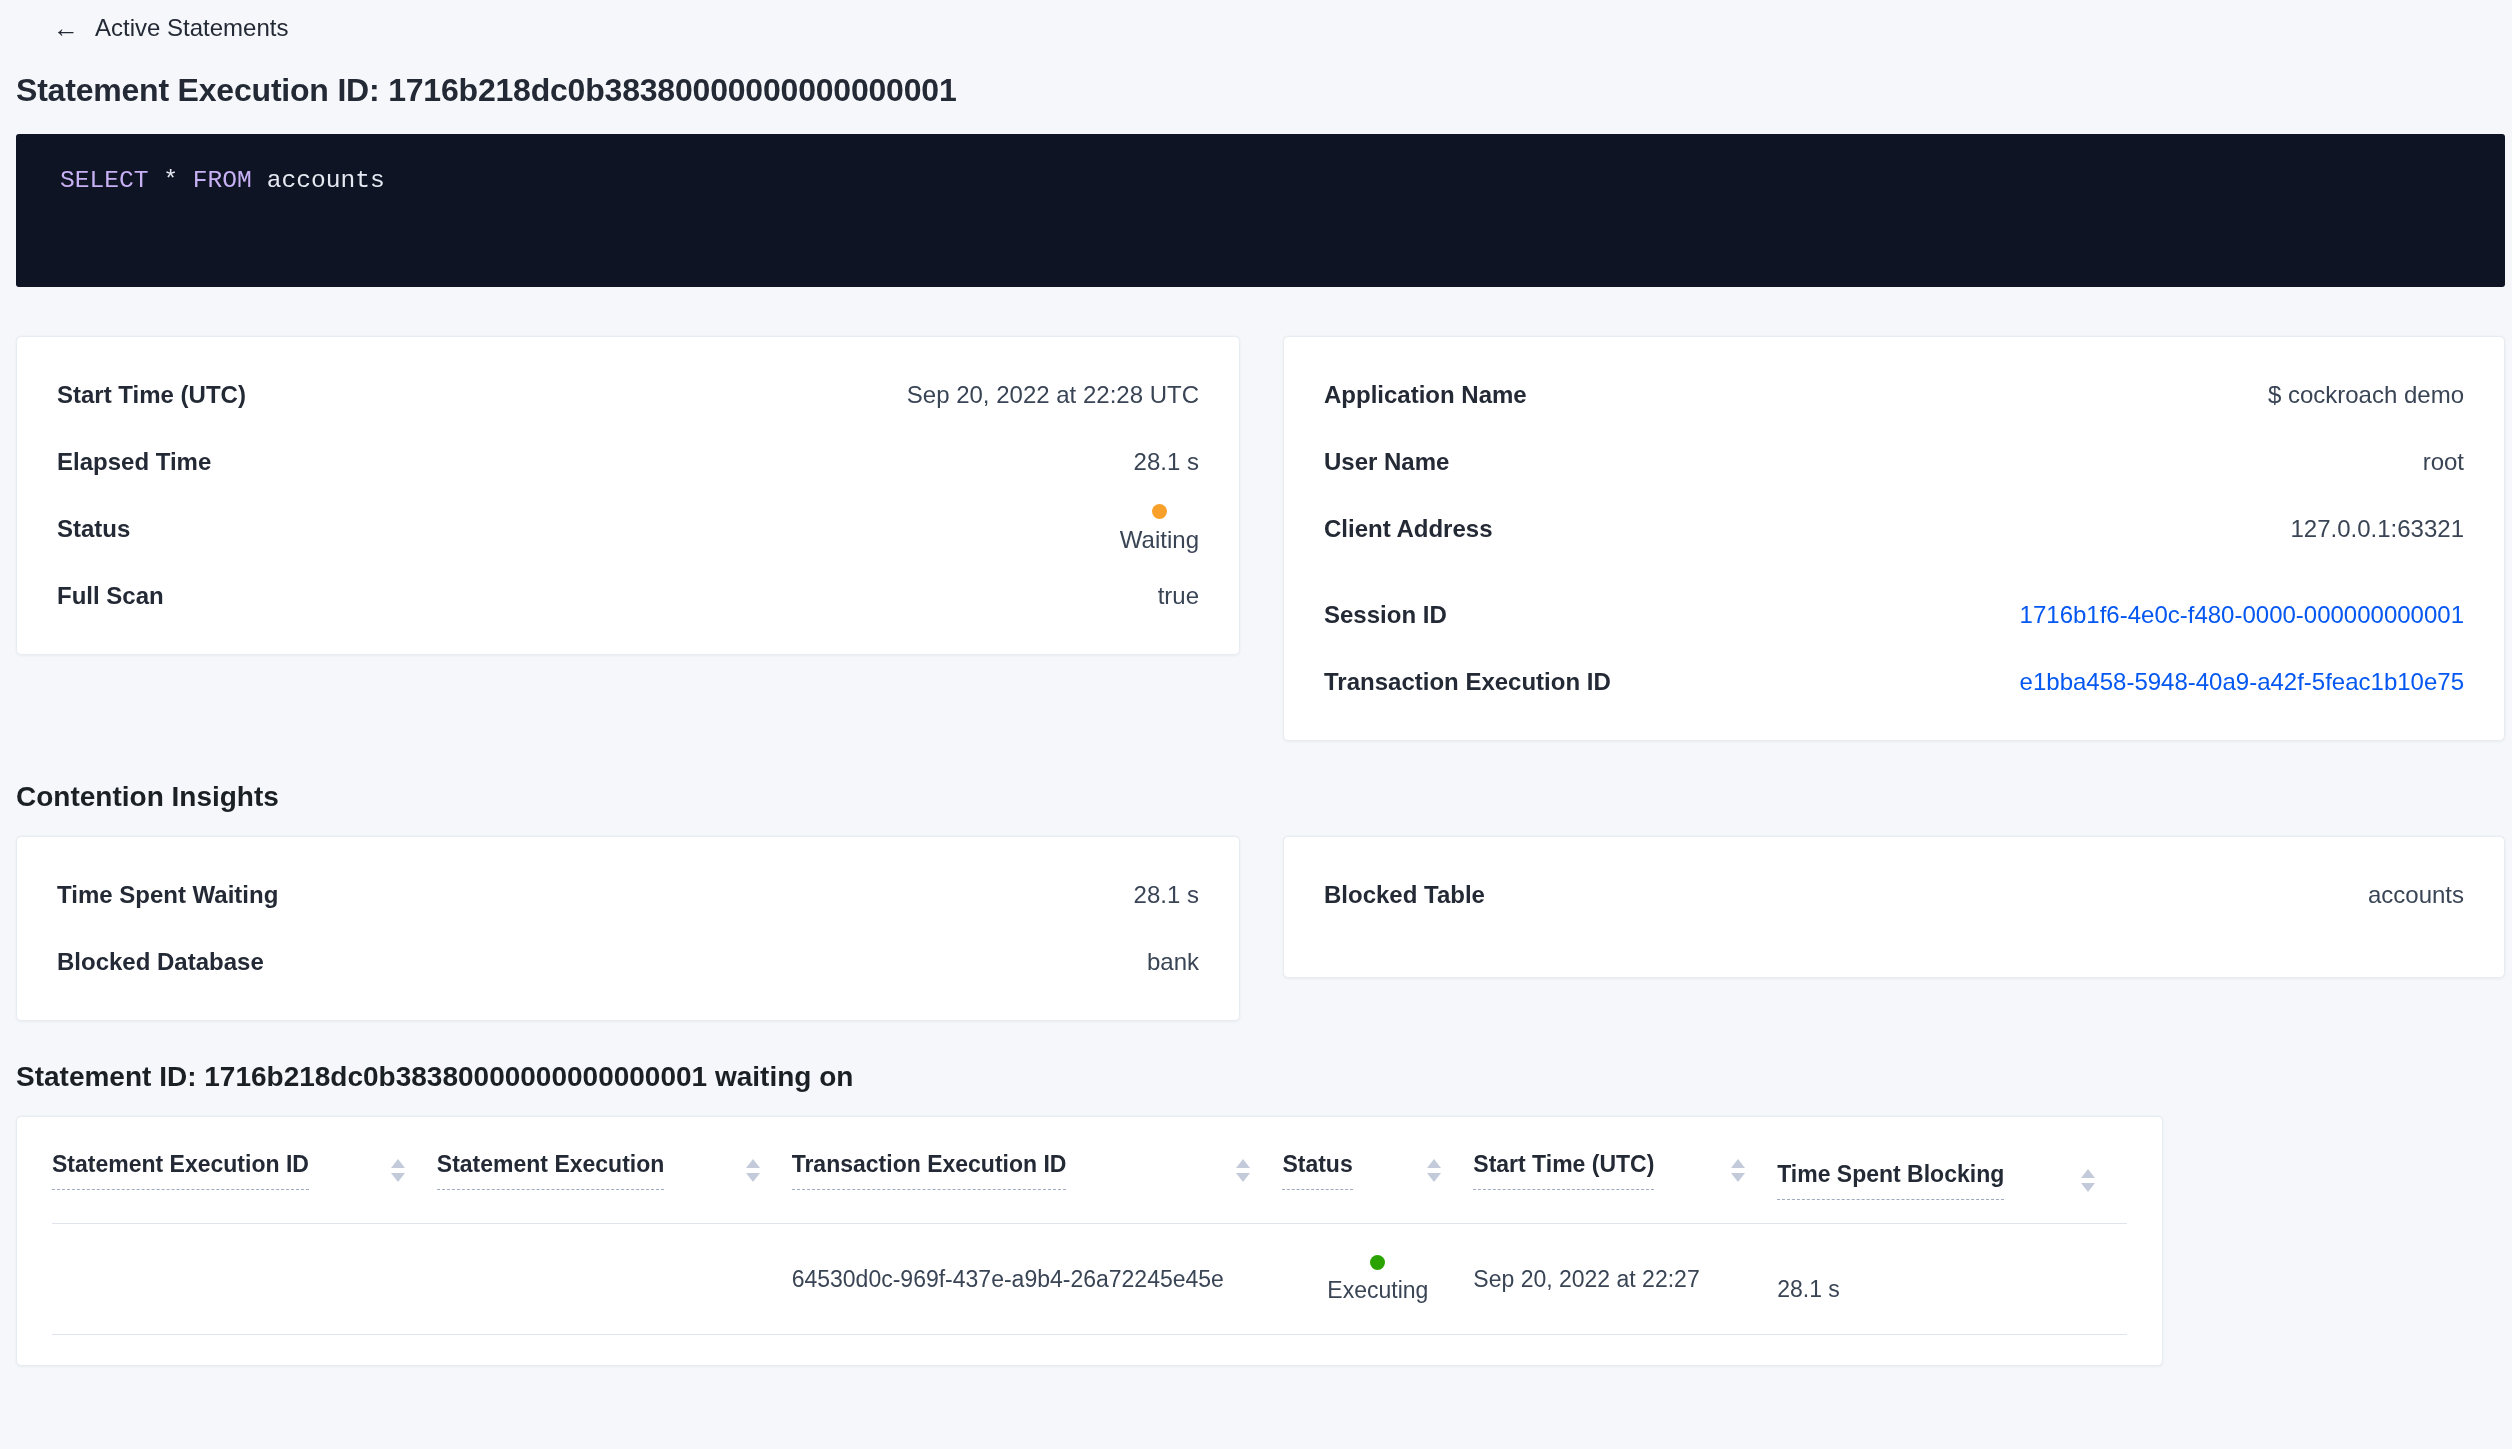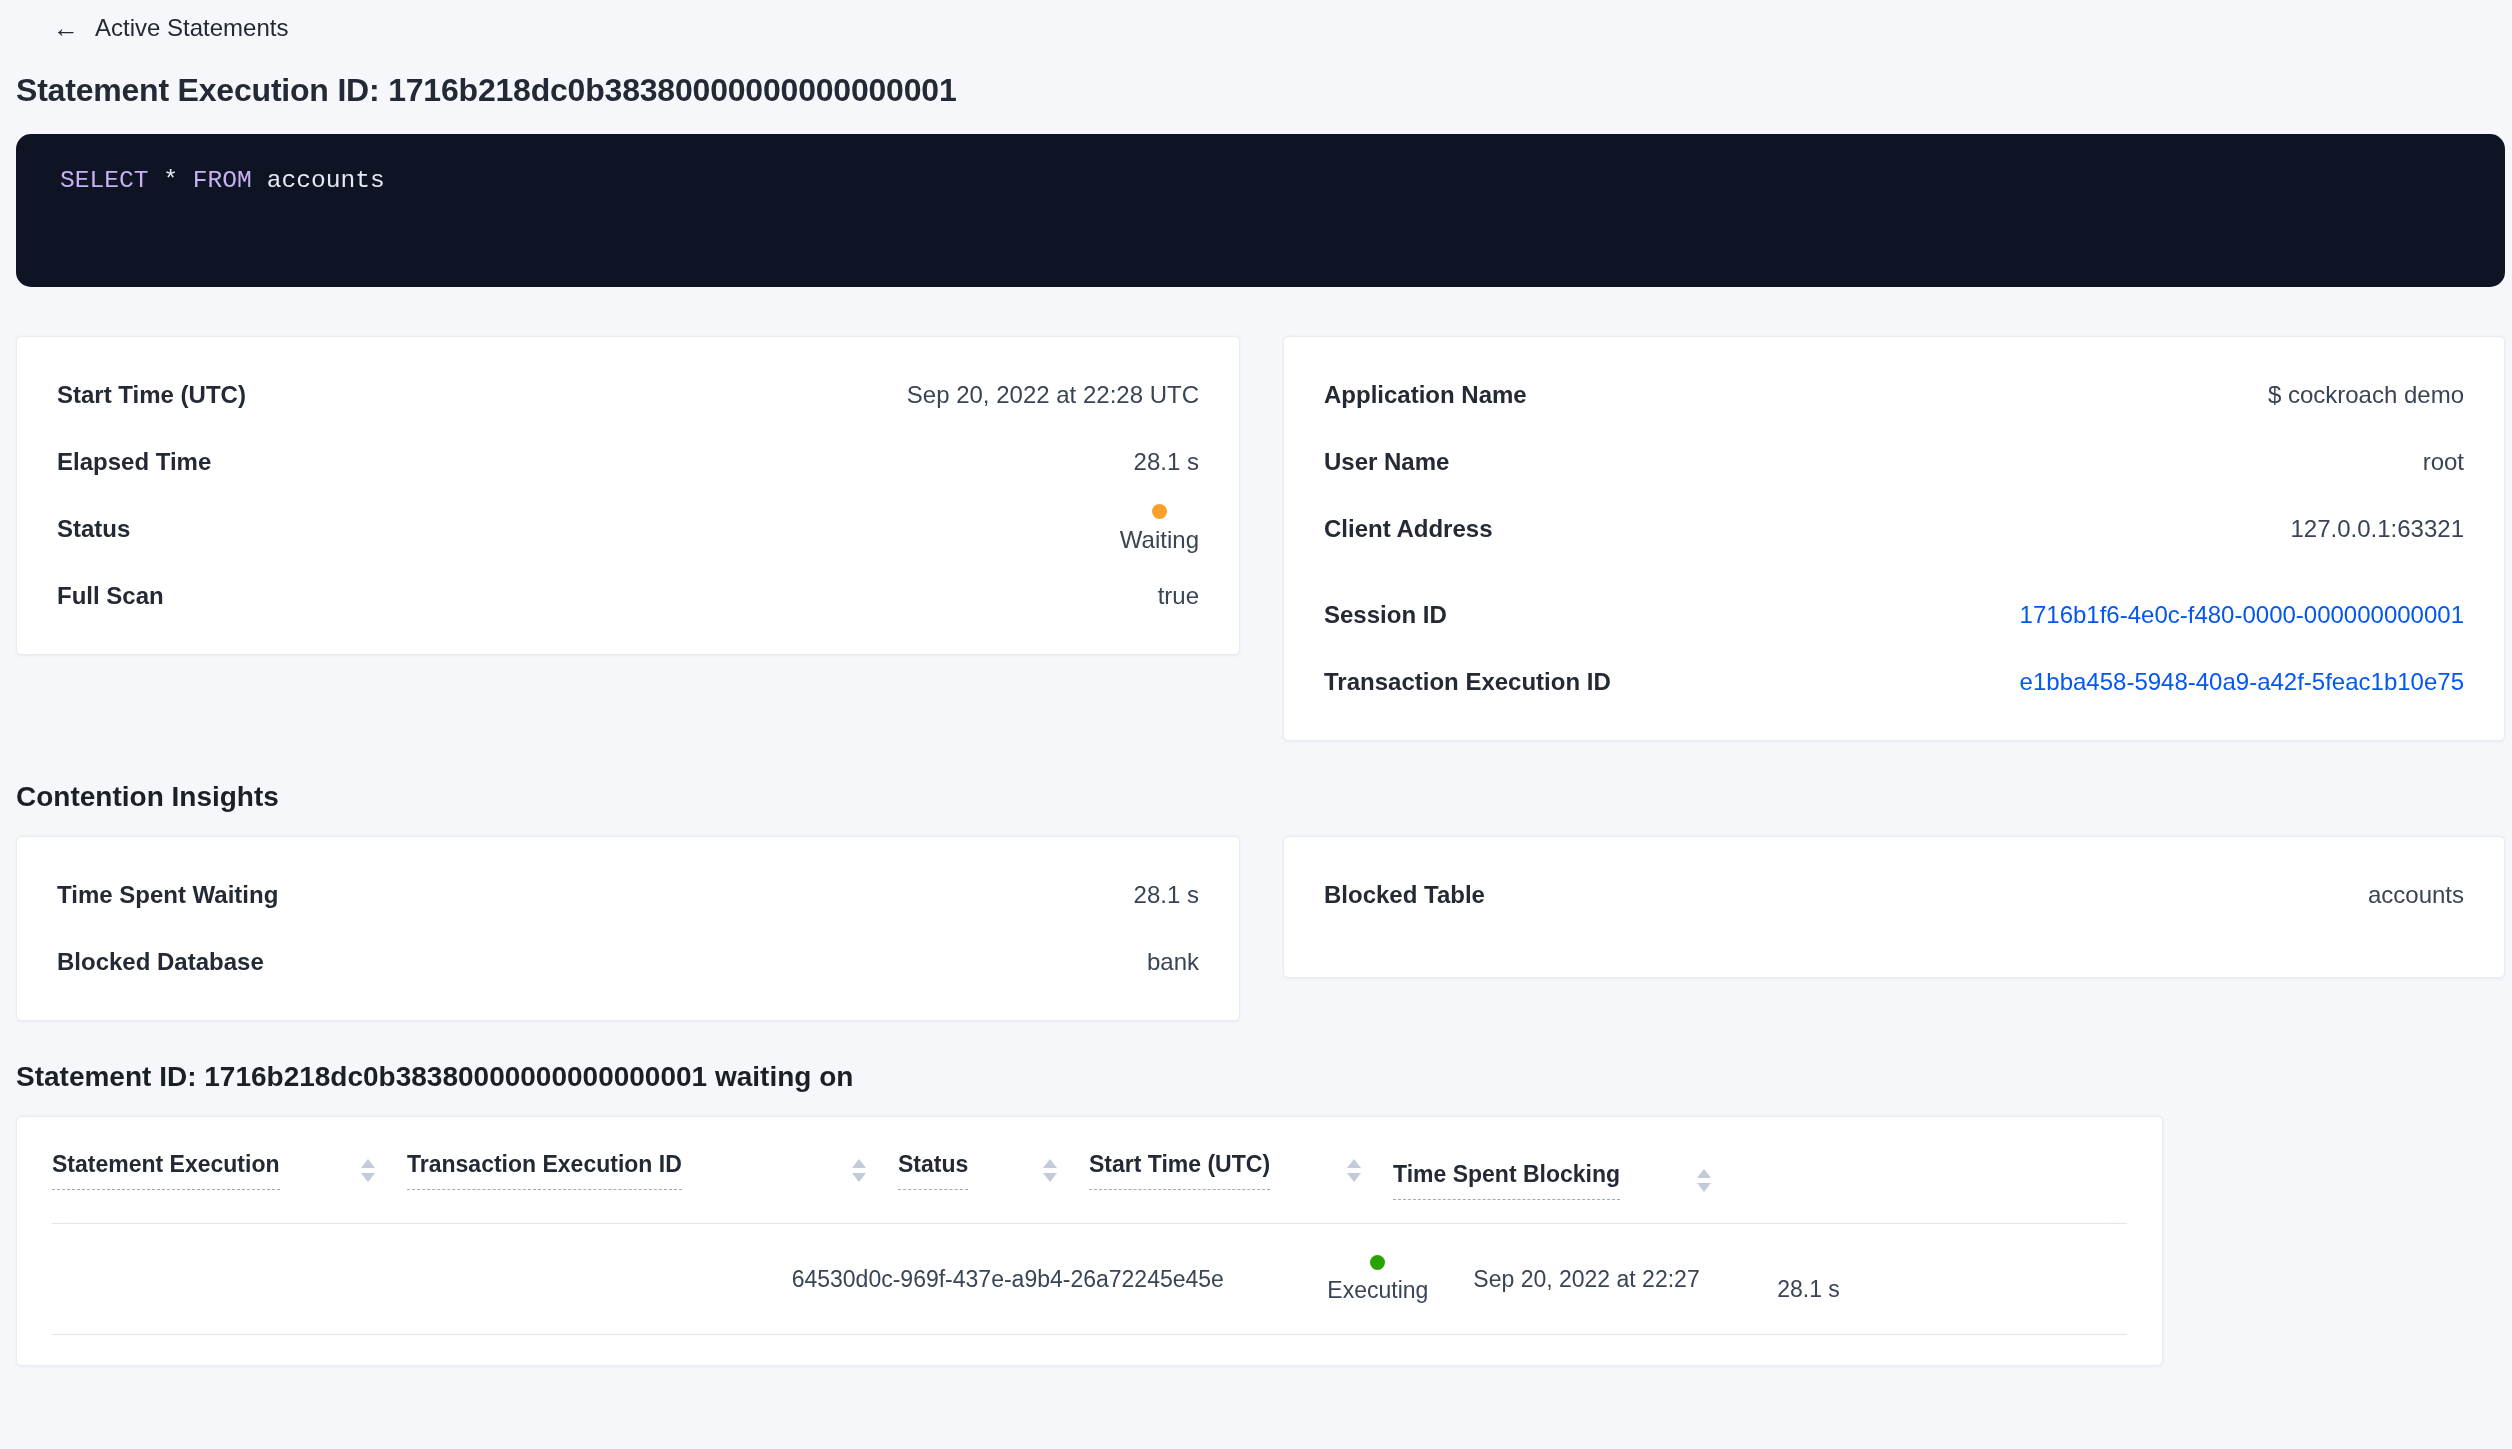--- a/index.html
+++ b/index.html
@@ -30,21 +30,21 @@
   
   .back-row{display:flex;align-items:center;gap:16px;padding:14px 0 0 37px;font-size:24px;color:var(--ink);}
   .back-row .arrow{font-size:26px;line-height:1;cursor:pointer;}
   .back-label{cursor:pointer;}
 
   
   h1.title{margin:30px 0 0 0;font-size:32px;font-weight:700;color:var(--ink);letter-spacing:-0.2px;}
 
   
   .sql-box{
-    margin-top:24.6px;height:153px;border-radius:15px;
+    margin-top:24.6px;height:153px;border-radius:3px;
     background:var(--sql-bg);
     padding:33px 0 0 44px;
     font-family:"Liberation Mono","DejaVu Sans Mono",monospace;
     font-size:24.6px;color:var(--sql-plain);
   }
   .sql-box .kw{color:var(--sql-kw);}
 
   
   .cards-row{display:flex;gap:43px;align-items:flex-start;}
   .row1{margin-top:49px;}
@@ -165,20 +165,27 @@
         <span class="info-label">Blocked Table</span>
         <span class="info-value">accounts</span>
       </div>
     </div>
   </div>
 
   <h2 class="section">Statement ID: 1716b218dc0b38380000000000000001 waiting on</h2>
 
   <div class="table-card">
     <div class="thead">
+      <div class="th c1">
+        <span class="th-label">Statement Execution ID</span>
+        <span class="sort-icon">
+            <span class="up"></span>
+            <span class="down"></span>
+          </span>
+      </div>
       <div class="th c2">
         <span class="th-label">Statement Execution</span>
         <span class="sort-icon">
             <span class="up"></span>
             <span class="down"></span>
           </span>
       </div>
       <div class="th c3">
         <span class="th-label">Transaction Execution ID</span>
         <span class="sort-icon">

